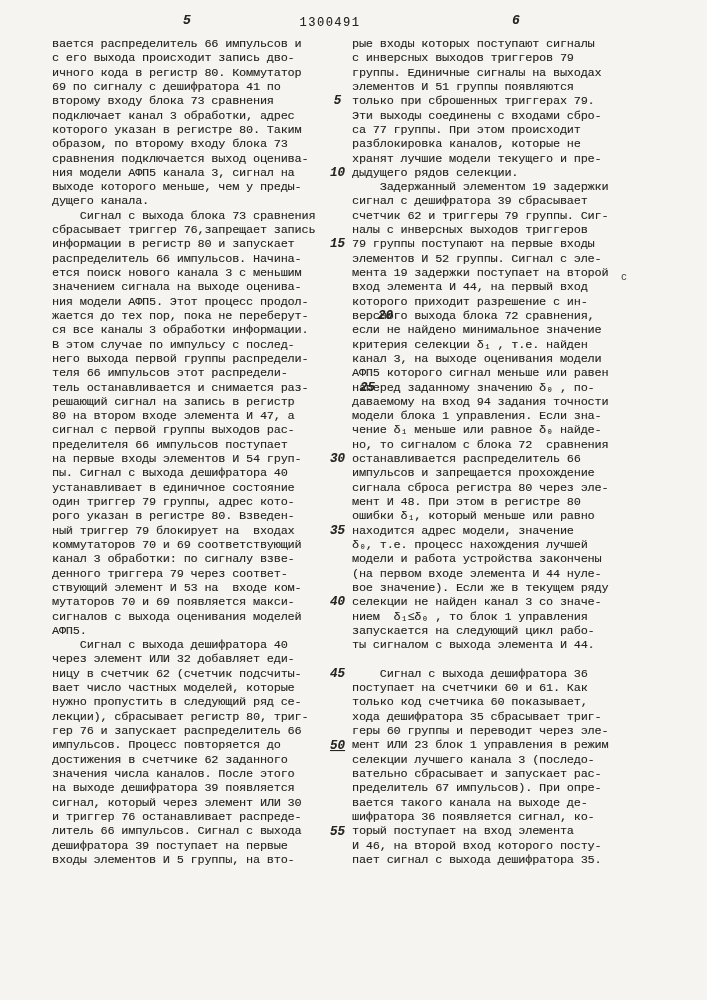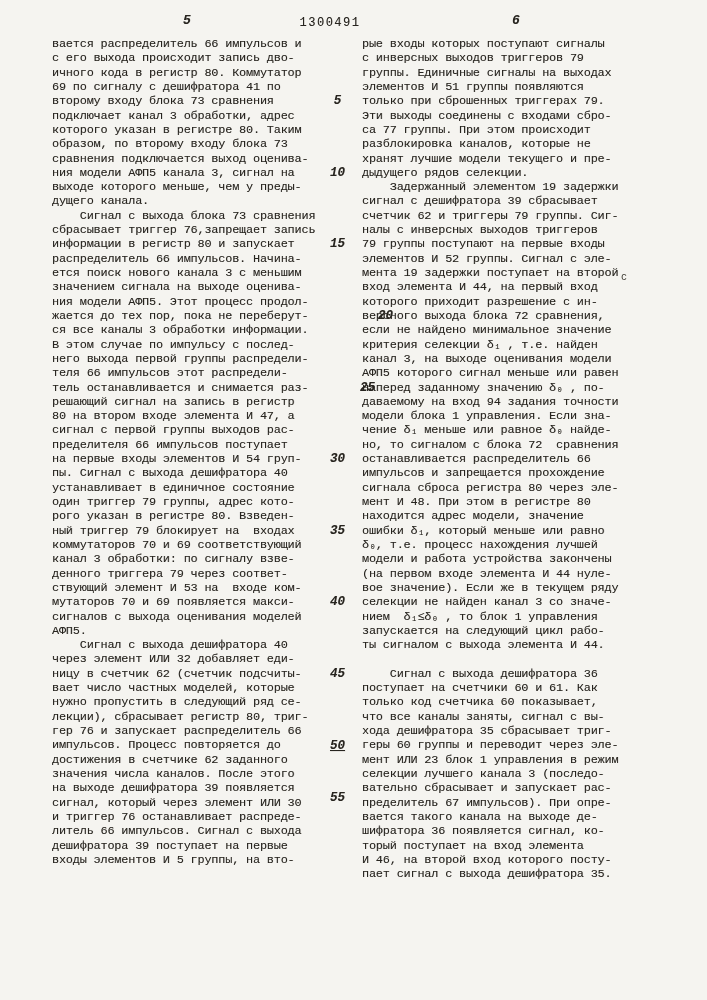--- a/index.html
+++ b/index.html
@@ -20,21 +20,21 @@
     text-shadow: 0.3px 0.3px 0 rgba(39,36,31,0.35);
   }
   .hdr-left   { left: 183px; top: 13px; font-style: italic; }
   .hdr-center { left: 330px; top: 16px; transform: translateX(-50%); font-weight: normal; letter-spacing: 1.5px; font-size: 12px; }
   .hdr-right  { left: 512px; top: 13px; font-style: italic; }
   .col {
     position: absolute;
     top: 37px;
   }
   .col-left  { left: 52px;  width: 288px; }
-  .col-right { left: 352px; width: 302px; margin-left: 10px; }
+  .col-right { left: 352px; width: 302px; }
   .line {
     height: 14.32px;
     line-height: 14.32px;
     white-space: pre;
     font-size: 11.8px;
     letter-spacing: -0.15px;
     text-shadow: 0.3px 0.3px 0 rgba(39,36,31,0.30);
   }
   .gutter {
     position: absolute;
@@ -138,21 +138,21 @@
       <div class="gnum" style="top: 57.28px;">5</div>
       <div class="gnum" style="top: 128.88px;">10</div>
       <div class="gnum" style="top: 200.48px;">15</div>
       <div class="gnum" style="top: 272.08px; margin-left: 48px;">20</div>
       <div class="gnum" style="top: 343.68px; margin-left: 30px;">25</div>
       <div class="gnum" style="top: 415.28px;">30</div>
       <div class="gnum" style="top: 486.88px;">35</div>
       <div class="gnum" style="top: 558.48px;">40</div>
       <div class="gnum" style="top: 630.08px;">45</div>
       <div class="gnum" style="top: 701.68px; text-decoration: underline;">50</div>
-      <div class="gnum" style="top: 754px;">55</div>
+      <div class="gnum" style="top: 788px;">55</div>
     </div>
 
   <div class="col col-right">
       <div class="line">рые входы которых поступают сигналы</div>
       <div class="line">с инверсных выходов триггеров 79</div>
       <div class="line">группы. Единичные сигналы на выходах</div>
       <div class="line">элементов И 51 группы появляются</div>
       <div class="line">только при сброшенных триггерах 79.</div>
       <div class="line">Эти выходы соединены с входами сбро-</div>
       <div class="line">са 77 группы. При этом происходит</div>
@@ -175,35 +175,34 @@
       <div class="line">АФП5 которого сигнал меньше или равен</div>
       <div class="line">наперед заданному значению δ₀ , по-</div>
       <div class="line">даваемому на вход 94 задания точности</div>
       <div class="line">модели блока 1 управления. Если зна-</div>
       <div class="line">чение δ₁ меньше или равное δ₀ найде-</div>
       <div class="line">но, то сигналом с блока 72  сравнения</div>
       <div class="line">останавливается распределитель 66</div>
       <div class="line">импульсов и запрещается прохождение</div>
       <div class="line">сигнала сброса регистра 80 через эле-</div>
       <div class="line">мент И 48. При этом в регистре 80</div>
+      <div class="line">ошибки δ₁, который меньше или равно</div>
       <div class="line">находится адрес модели, значение</div>
-      <div class="line">ошибки δ₁, который меньше или равно</div>
       <div class="line">δ₀, т.е. процесс нахождения лучшей</div>
       <div class="line">модели и работа устройства закончены</div>
       <div class="line">(на первом входе элемента И 44 нуле-</div>
       <div class="line">вое значение). Если же в текущем ряду</div>
       <div class="line">селекции не найден канал 3 со значе-</div>
       <div class="line">нием  δ₁≤δ₀ , то блок 1 управления</div>
       <div class="line">запускается на следующий цикл рабо-</div>
       <div class="line">ты сигналом с выхода элемента И 44.</div>
       <div class="line">&nbsp;</div>
       <div class="line">    Сигнал с выхода дешифратора 36</div>
       <div class="line">поступает на счетчики 60 и 61. Как</div>
       <div class="line">только код счетчика 60 показывает,</div>
-      <div class="line">что все каналы заняты, сигнал с вы-</div>
       <div class="line">хода дешифратора 35 сбрасывает триг-</div>
       <div class="line">геры 60 группы и переводит через эле-</div>
       <div class="line">мент ИЛИ 23 блок 1 управления в режим</div>
       <div class="line">селекции лучшего канала 3 (последо-</div>
       <div class="line">вательно сбрасывает и запускает рас-</div>
       <div class="line">пределитель 67 импульсов). При опре-</div>
       <div class="line">вается такого канала на выходе де-</div>
       <div class="line">шифратора 36 появляется сигнал, ко-</div>
       <div class="line">торый поступает на вход элемента</div>
       <div class="line">И 46, на второй вход которого посту-</div>

